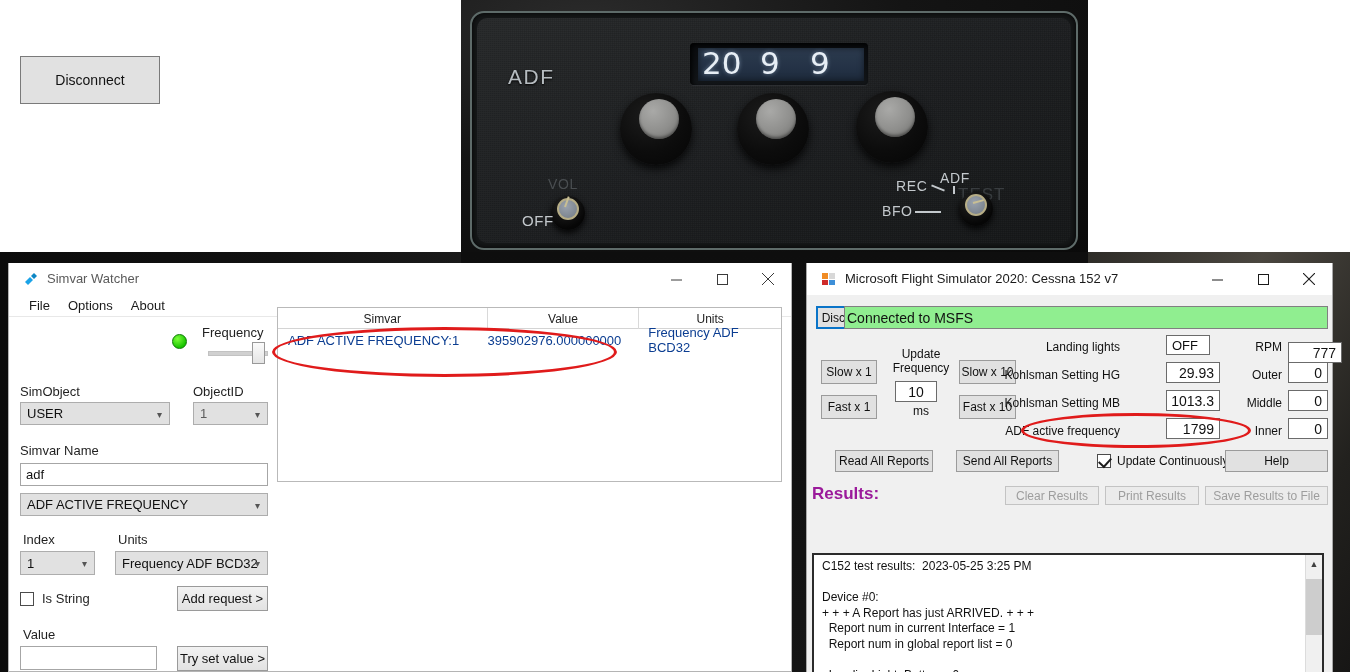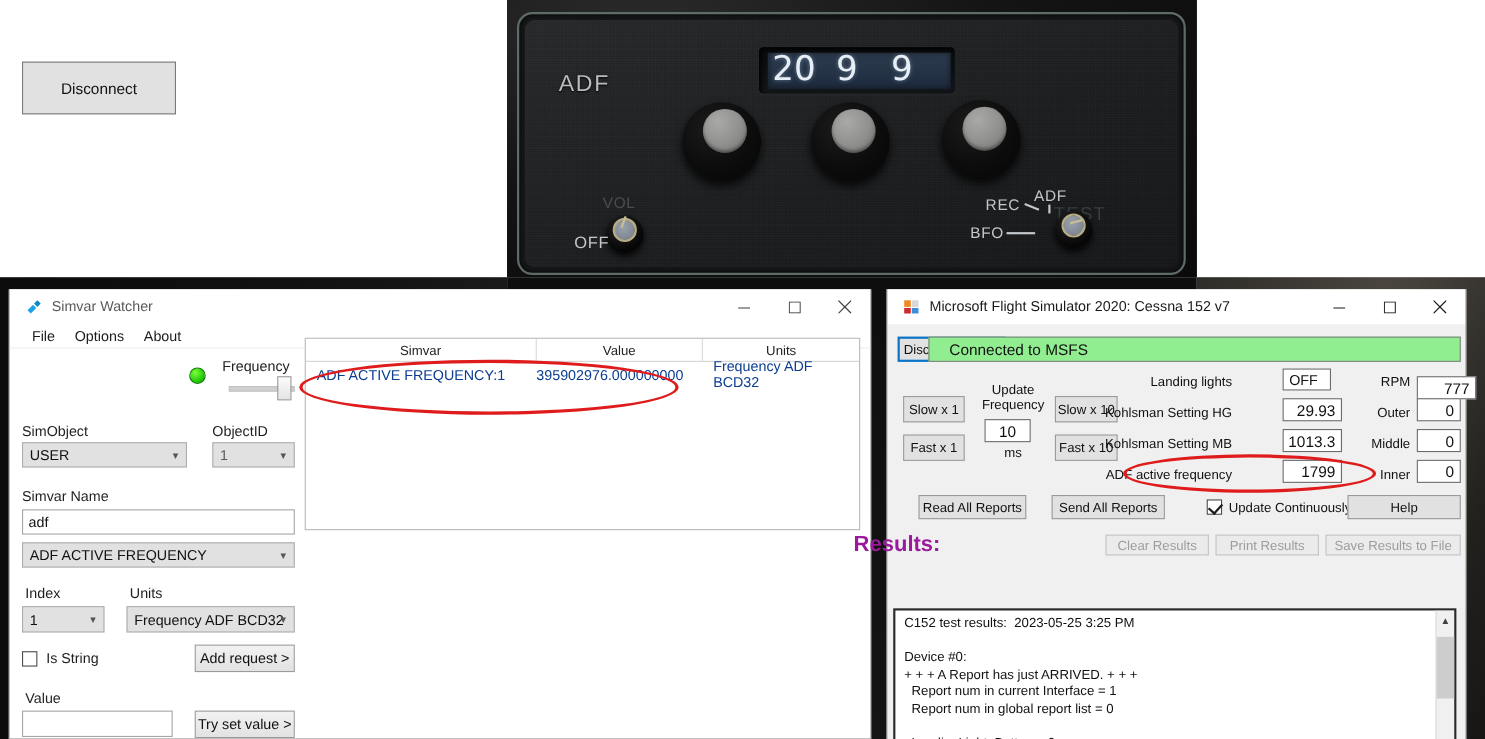--- a/index.html
+++ b/index.html
@@ -203,27 +203,27 @@
   
   #msfs { left: 806px; top: 263px; width: 527px; height: 409px;
           border: 1px solid #a8a8a8; border-top: none; background: #f0f0f0; }
   #msfs .sv-body { background: #f0f0f0; height: 377px; }
   .mi-btn { position: absolute; background: #e1e1e1; border: 1px solid #9b9b9b;
             font-size: 12px; color: #111; display:flex; align-items:center; justify-content:center; }
   .mi-btn.disabled { color: #9d9d9d; border-color: #c3c3c3; background:#ebebeb; }
   .mi-btn.primary { border: 2px solid #0a74c8; }
   .status-box { position: absolute; left: 844px; top: 306px; width: 484px; height: 23px;
                 background: #90ee90; border: 1px solid #808080; font-size: 14px; color: #111;
-                display:flex; align-items:center; padding-left: 18px; }
+                display:flex; align-items:center; padding-left: 2px; }
   .rlabel { position: absolute; font-size: 12px; color: #111; text-align: right; }
   .rbox { position: absolute; background: #fff; border: 1px solid #6b6b6b;
           font-size: 14px; color: #111; display: flex; align-items: center;
           justify-content: flex-end; padding-right: 5px; }
   .rbox.left { justify-content: flex-start; padding-left: 5px; font-size: 13px; }
-  .results-lbl { position: absolute; left: 776px; top: 484px; font-size: 20px; font-weight: bold;
+  .results-lbl { position: absolute; left: 812px; top: 484px; font-size: 17px; font-weight: bold;
                  color: #9b1a9b; }
   .results-box { position: absolute; left: 812px; top: 508px; width: 512px; height: 148px;
                  background: #fff; border: 2px solid #2b2b2b; overflow: hidden; margin-top: 45px; }
   .results-text { position: absolute; left: 8px; top: 4px; width: 470px;
                   font-size: 12px; color: #111; white-space: pre; line-height: 15.5px;
                   font-family: "Liberation Sans", sans-serif; }
   .vscroll { position: absolute; right: 0; top: 0; width: 17px; height: 100%;
              background: #f0f0f0; border-left: 1px solid #dcdcdc; }
   .vscroll .arr { height: 17px; display:flex; align-items:center; justify-content:center;
                   font-size: 9px; color:#404040; }

